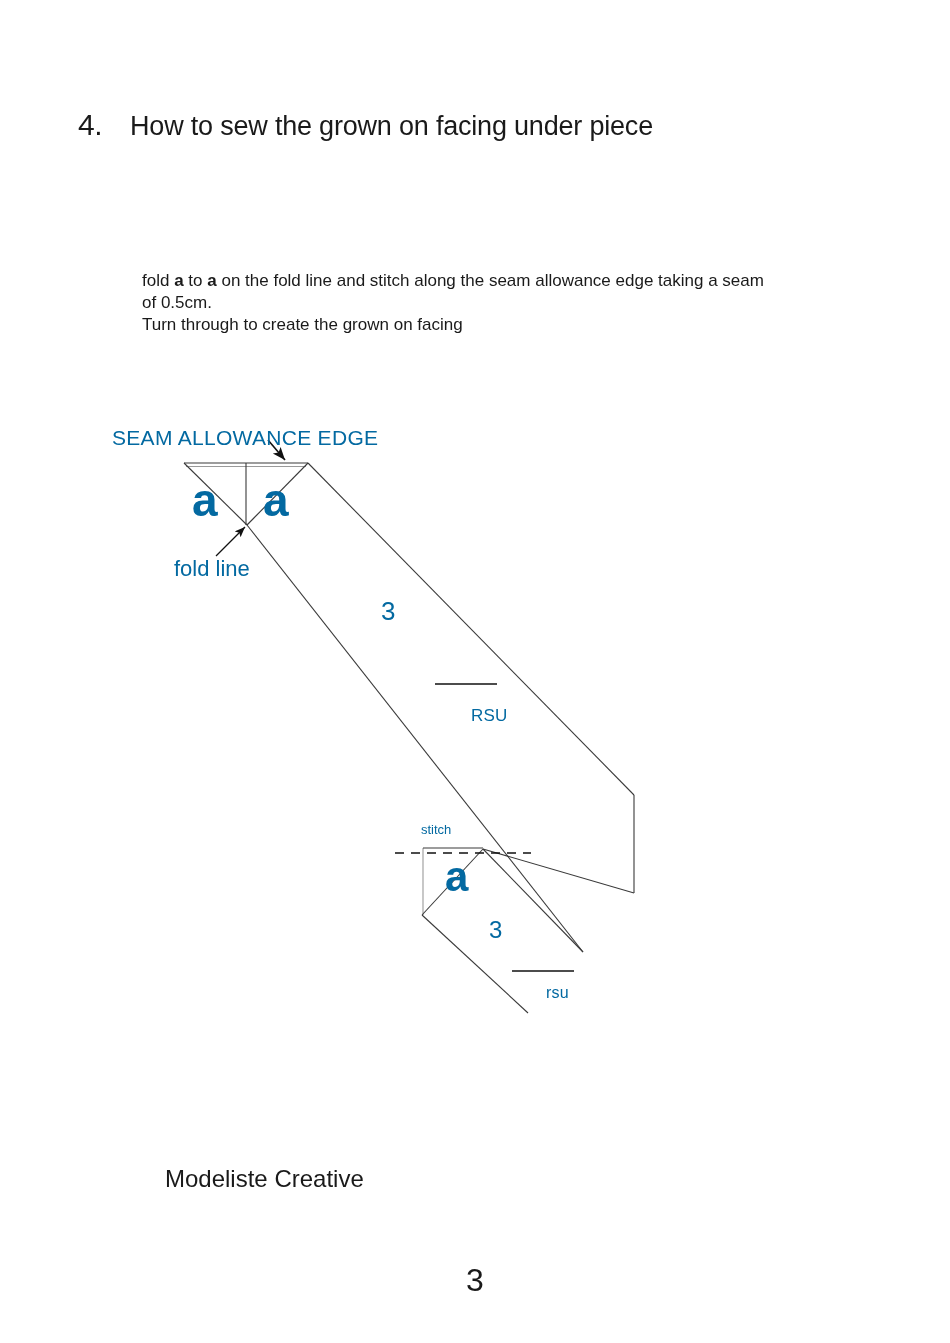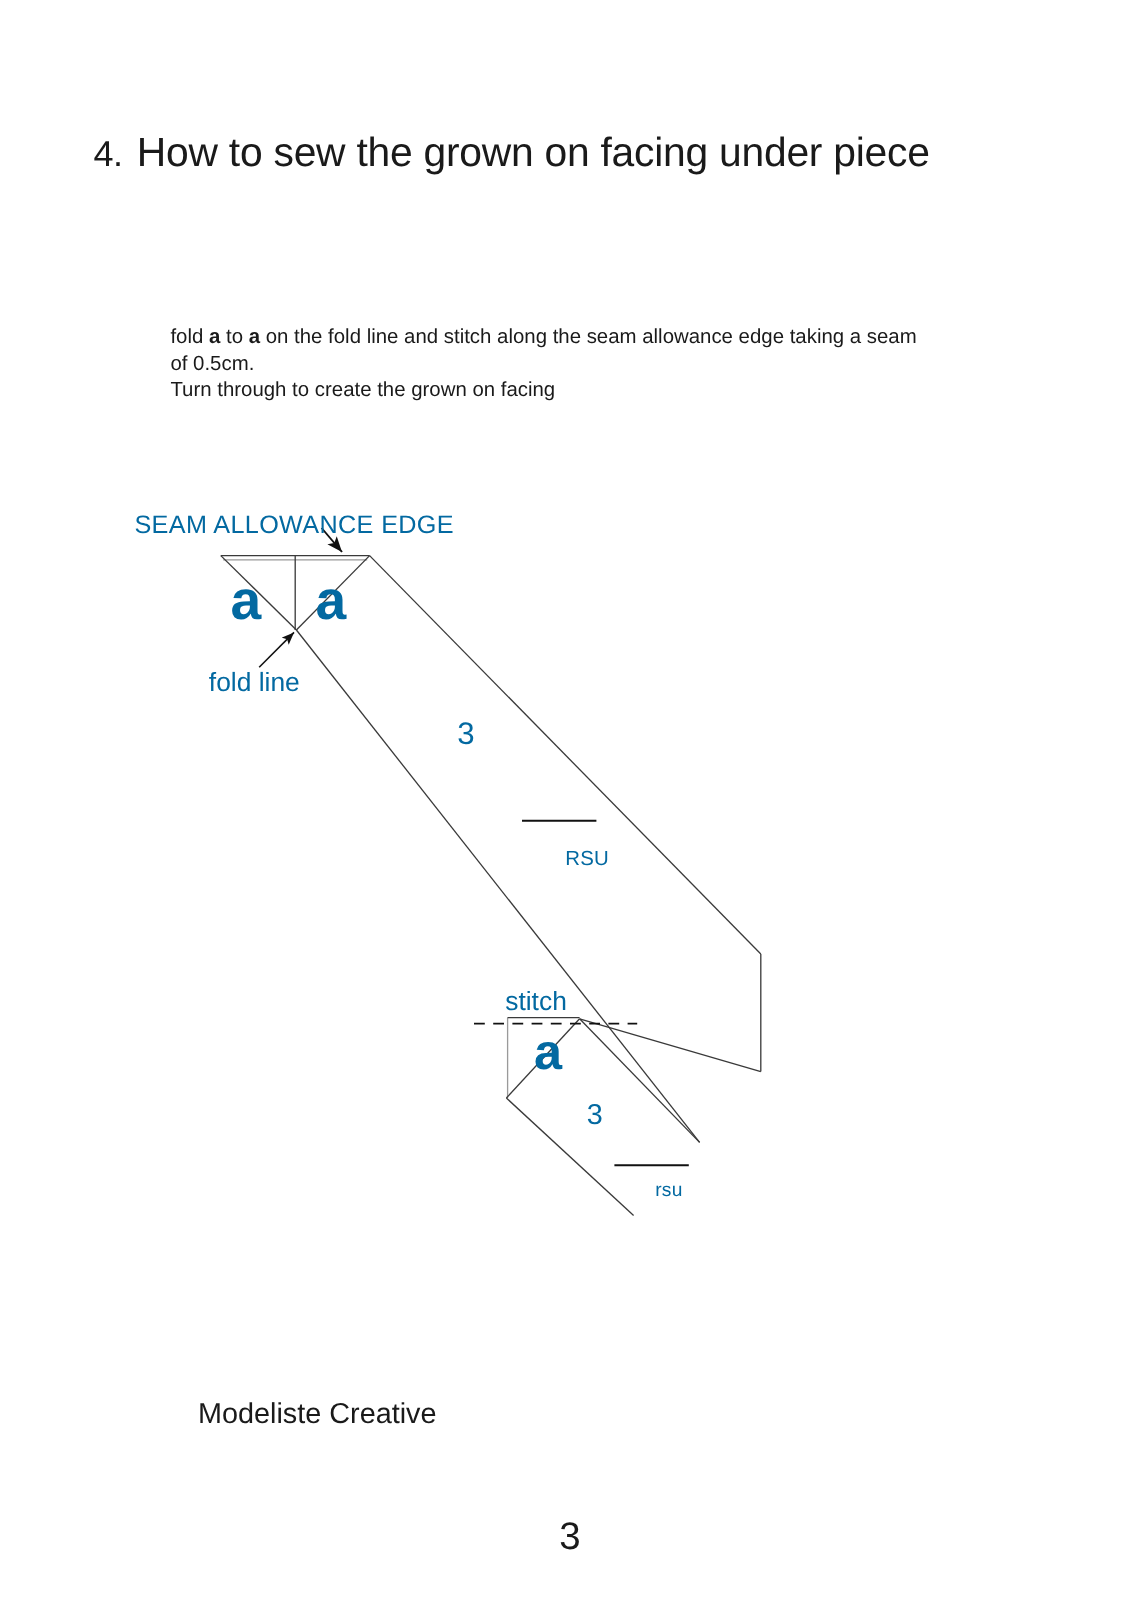--- a/index.html
+++ b/index.html
@@ -32,23 +32,23 @@
     align-items: baseline;
     white-space: nowrap;
   }
   .heading-number {
     font-size: 30px;
     font-weight: 400;
     letter-spacing: -0.5px;
     color: #1a1a1a;
   }
   .heading-title {
-    font-size: 34px;
+    font-size: 27px;
     font-weight: 400;
-    margin-left: 12px;
+    margin-left: 28px;
     letter-spacing: -0.2px;
     color: #1a1a1a;
   }
 
   
   .body-copy {
     position: absolute;
     left: 106px;
     top: 270px;
     width: 800px;
@@ -111,21 +111,21 @@
   }
   .lbl-rsu-big {
     left: 471px;
     top: 706px;
     font-size: 17px;
     letter-spacing: 0.2px;
   }
   .lbl-stitch {
     left: 421px;
     top: 822px;
-    font-size: 22px;
+    font-size: 13px;
   }
   .lbl-a-small {
     left: 445px;
     top: 856px;
     font-size: 42px;
     font-weight: bold;
     line-height: 42px;
     letter-spacing: -1px;
   }
   .lbl-three-small {

